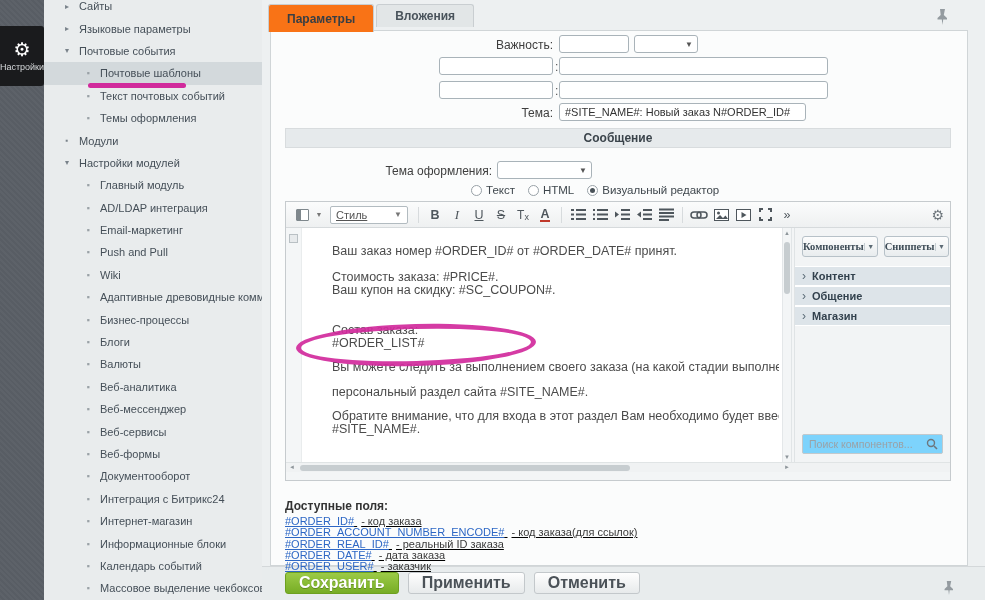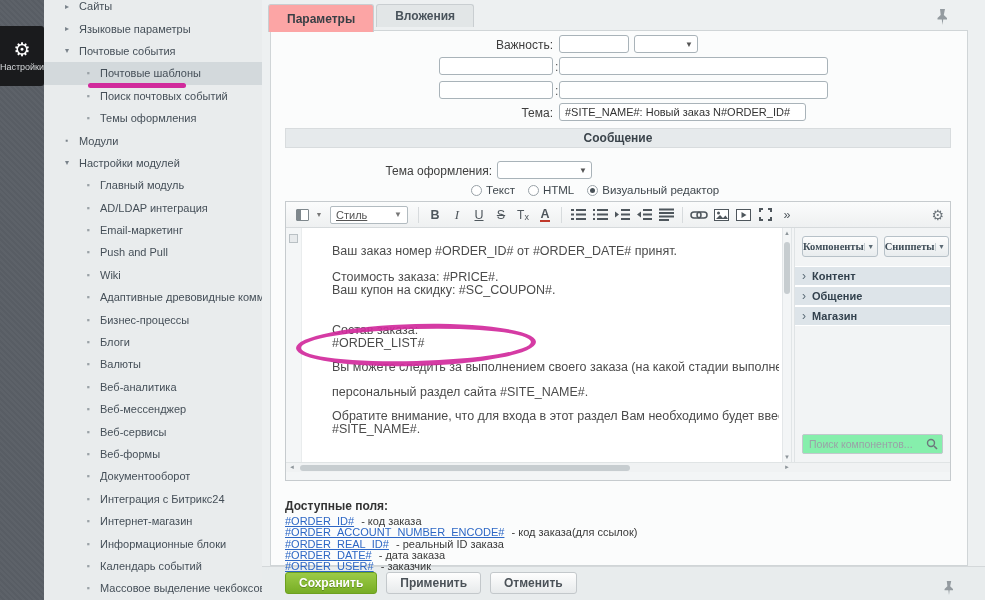--- a/index.html
+++ b/index.html
@@ -25,21 +25,21 @@
   .mi .annot { display:none; }
   .mi .annot.show { display:block; position:absolute; left:44px; bottom:-3px; width:98px; height:5px;
     background:#d12a9c; border-radius:3px; z-index:5; }
 
   
   .content { position:absolute; left:262px; top:0; width:723px; height:600px; }
   .tabbar { position:absolute; left:6px; top:4px; height:27px; display:flex; gap:2px; z-index:3; }
   .tab { height:23px; padding:0 18px; display:flex; align-items:center; border:1px solid #c9ced1; border-bottom:none;
     border-radius:3px 3px 0 0; background:#e2e6e7; cursor:pointer; }
   .tab span { font-size:12px; font-weight:bold; color:#49535b; }
-  .tab.active { background:#fca5a5; height:28px; }
+  .tab.active { background:#f97316; height:28px; }
   .tab.active span { color:#383f45; }
 
   .pin-top { position:absolute; left:674px; top:8px; }
   .pin-bottom { position:absolute; left:681px; top:580px; }
 
   
   .panel { position:absolute; left:8px; top:30px; width:698px; height:536px; background:#fbfcfc;
     border:1px solid #d0d5d7; z-index:2; }
   .flabel { position:absolute; font-size:12px; color:#3e3e3e; line-height:18px; text-align:right; }
   .tinput { position:absolute; height:18px; border:1px solid #a9b3b9; border-radius:3px; background:#fff;
@@ -95,44 +95,44 @@
   .cbtns { display:flex; gap:6px; padding:8px 6px 9px 7px;font-family:Liberation Serif, serif; }
   .cbtn { flex:1; height:21px; display:flex; align-items:center; background:linear-gradient(#fdfdfd,#e8ecee);
     border:1px solid #b7c1c8; border-radius:3px; cursor:pointer; }
   .cbtn .cl { flex:1; text-align:center; font-size:10.5px; font-weight:bold; color:#3e4c57; }
   .cbtn .carr { width:13px; border-left:1px solid #c6ced3; font-size:7px; color:#5c6a74; text-align:center; }
   .acc { border-top:1px solid #fff; height:20px; background:#dde4e9; display:flex; align-items:center;
     padding-left:17px; position:relative; cursor:pointer; border-bottom:1px solid #fff; }
   .acc .chev { position:absolute; left:7px; top:2px; font-size:12px; color:#5b6b77; }
   .acc span.al { font-size:11px; font-weight:bold; color:#32414d; }
   .csearch { position:absolute; left:7px; right:7px; bottom:8px; height:20px; }
-  .csearch input { width:100%; height:20px; border:1px solid #c2c9cd; border-radius:2px; background:#86efac;
+  .csearch input { width:100%; height:20px; border:1px solid #c2c9cd; border-radius:2px; background:#7dd3fc;
     font-family:"Liberation Sans",sans-serif; font-size:10.5px; color:#555; padding:0 20px 0 6px; }
   .csearch input::placeholder { color:#9aa2a7; }
   .csearch svg { position:absolute; right:5px; top:4px; }
 
   .hscroll { position:relative; height:10px; background:#f0f2f3; border-top:1px solid #e0e4e5; }
   .hscroll .a { position:absolute; top:1px; font-size:6px; color:#8d959a; }
   .hscroll .thumb { position:absolute; left:14px; top:2px; width:330px; height:6px; background:#c7cdd0; border-radius:3px; }
 
   
   .ellipse-annot { position:absolute; left:25px; top:293px; width:240px; height:42px; border:5px solid #d12a9c;
     border-radius:50%; transform:rotate(-1.5deg); opacity:.92; pointer-events:none; z-index:6; }
 
   
   .af-title { position:absolute; left:14px; top:468px; font-size:12px; font-weight:bold; color:#333; }
-  .af-list { position:absolute; left:14px; top:485px; }
+  .af-list { position:absolute; left:14px; top:485px;text-decoration:underline; }
   .field-line { font-size:11px; line-height:11.3px; white-space:nowrap; }
   .fcode { color:#2d67c5; text-decoration:underline; cursor:pointer; }
   .fdesc { color:#3a3a3a; margin-left:4px; }
 
   
   .footer { position:absolute; left:0; top:566px; width:723px; height:34px; background:#e8eced; border-top:1px solid #d4d8da; }
   .fbtns { position:absolute; left:23px; top:5px; display:flex; gap:9px; }
-  .btn { height:22px; border-radius:3px; font-family:"Liberation Sans",sans-serif; font-size:12px; font-weight:bold;
+  .btn { height:22px; border-radius:3px; font-family:"Liberation Sans",sans-serif; font-size:16px; font-weight:bold;
     padding:0 13px; cursor:pointer; }
   .btn.green { background:linear-gradient(#9ccb47,#77ad25); border:1px solid #6da01f; color:#fff; text-shadow:0 1px 0 rgba(0,0,0,.25); }
   .btn.grey { background:linear-gradient(#fefefe,#e7eaeb); border:1px solid #c3c8cb; color:#4b5258; }
   svg .ic { fill:#4e565c; } svg .pinc { fill:#949ba0; }
 </style>
 </head>
 <body>
 
 <div class="page">
 
@@ -164,21 +164,21 @@
       </div>
 
       <div class="mi selected lvl1">
         <span class="marker">▪</span>
         <span class="mi-label">Почтовые шаблоны</span>
         <span class="annot show"></span>
       </div>
 
       <div class="mi lvl1">
         <span class="marker">▪</span>
-        <span class="mi-label">Поиск почтовых событий</span>
+        <span class="mi-label">Текст почтовых событий</span>
 
       </div>
 
       <div class="mi lvl1">
         <span class="marker">▪</span>
         <span class="mi-label">Темы оформления</span>
 
       </div>
 
       <div class="mi">

